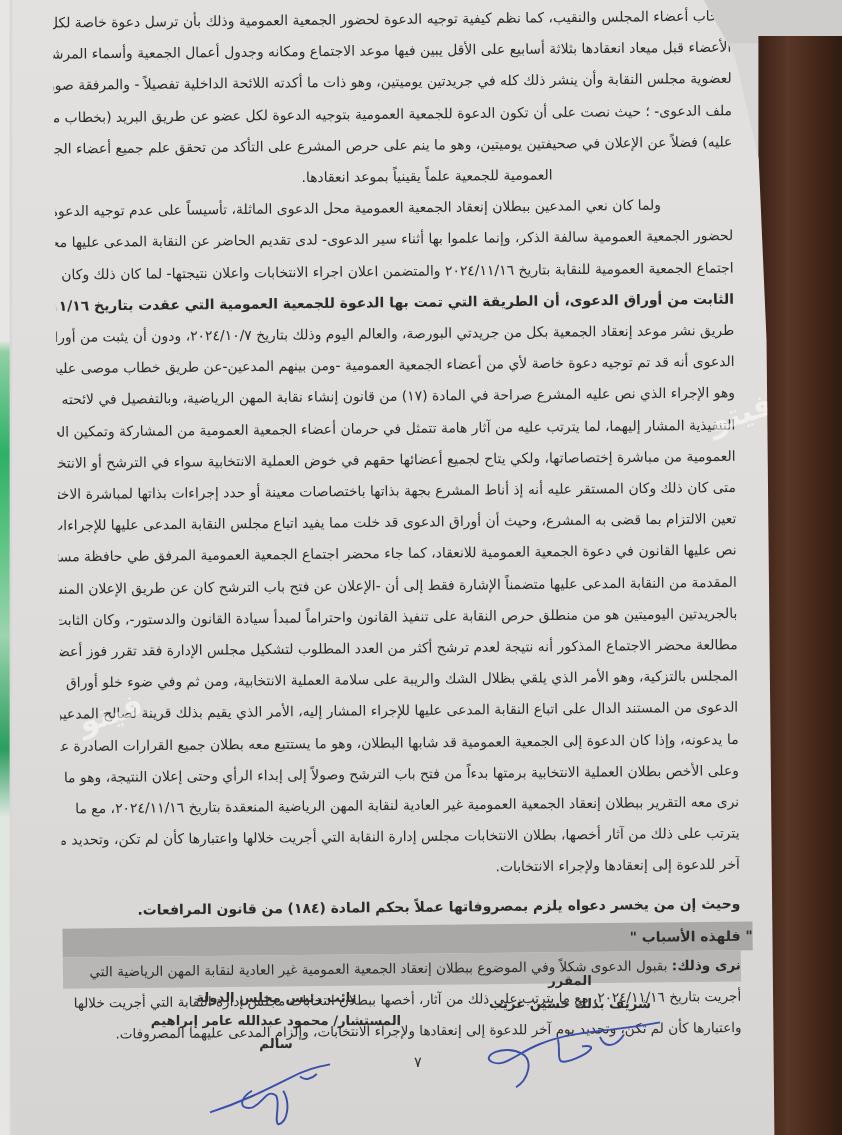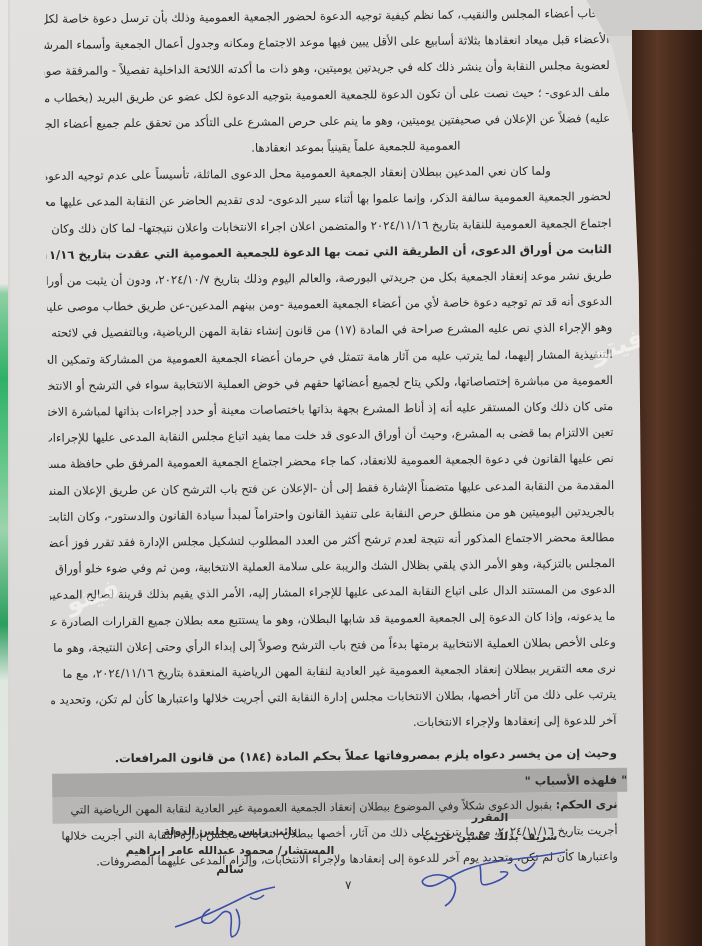--- a/index.html
+++ b/index.html
@@ -39,21 +39,21 @@
     background:#a9a8a6; text-align:center; font-weight:bold;
     margin:2px -10px 0 0; height:24px; line-height:24px;
   }
   .final-band {
     background:#b8b7b5;
   }
   .sigs {
     position:absolute; top:808px; left:40px; width:600px; height:130px;
     direction:rtl; color:#2d2d2d; font-size:11px;
   }
-  .sig-right { position:absolute; right:60px; top:0; width:200px; text-align:center; line-height:19px; }
+  .sig-right { position:absolute; right:75px; top:0; width:200px; text-align:center; line-height:19px; }
   .sig-left { position:absolute; left:70px; top:14px; width:220px; text-align:center; line-height:19px; }
   .page-num { position:absolute; left:295px; top:70px; font-size:12px; }
   .watermark {
     position:absolute; color:rgba(255,255,255,0.55); font-size:26px; font-weight:bold;
     transform:rotate(-18deg);
   }
 </style>
 </head>
 <body>
 
@@ -93,21 +93,21 @@
       <span class="line">وعلى الأخص بطلان العملية الانتخابية برمتها بدءاً من فتح باب الترشح وصولاً إلى إبداء الرأي وحتى إعلان النتيجة، وهو ما</span>
       <span class="line">نرى معه التقرير ببطلان إنعقاد الجمعية العمومية غير العادية لنقابة المهن الرياضية المنعقدة بتاريخ ٢٠٢٤/١١/١٦، مع ما</span>
       <span class="line">يترتب على ذلك من آثار أخصها، بطلان الانتخابات مجلس إدارة النقابة التي أجريت خلالها واعتبارها كأن لم تكن، وتحديد ميعاد</span>
       <span class="line" style="padding-right:0">آخر للدعوة إلى إنعقادها ولإجراء الانتخابات.</span>
     </p>
     <p style="margin-top:6px">
       <span class="line bold" style="white-space:normal">وحيث إن من يخسر دعواه يلزم بمصروفاتها عملاً بحكم المادة (١٨٤) من قانون المرافعات.</span>
     </p>
     <div class="band">" فلهذه الأسباب "</div>
     <p style="font-size:11.3px">
-      <span class="line final-band"><b>نرى الحكم:</b> <span>بقبول الدعوى شكلاً وفي الموضوع ببطلان إنعقاد الجمعية العمومية غير العادية لنقابة المهن الرياضية التي</span></span>
+      <span class="line final-band"><b>نرى وذلك:</b> <span>بقبول الدعوى شكلاً وفي الموضوع ببطلان إنعقاد الجمعية العمومية غير العادية لنقابة المهن الرياضية التي</span></span>
       <span class="line">أجريت بتاريخ ٢٠٢٤/١١/١٦، مع ما يترتب على ذلك من آثار، أخصها ببطلان انتخابات مجلس إدارة النقابة التي أجريت خلالها</span>
       <span class="line">واعتبارها كأن لم تكن، وتحديد يوم آخر للدعوة إلى إنعقادها ولإجراء الانتخابات، وإلزام المدعى عليهما المصروفات.</span>
     </p>
   </div>
 
   <div class="sigs">
     <div class="sig-right">
       <div class="bold">المقرر</div>
       <div class="bold">شريف بذلك حسين غريب</div>
       <svg width="170" height="70" viewBox="0 0 170 70" style="margin-top:-6px">

